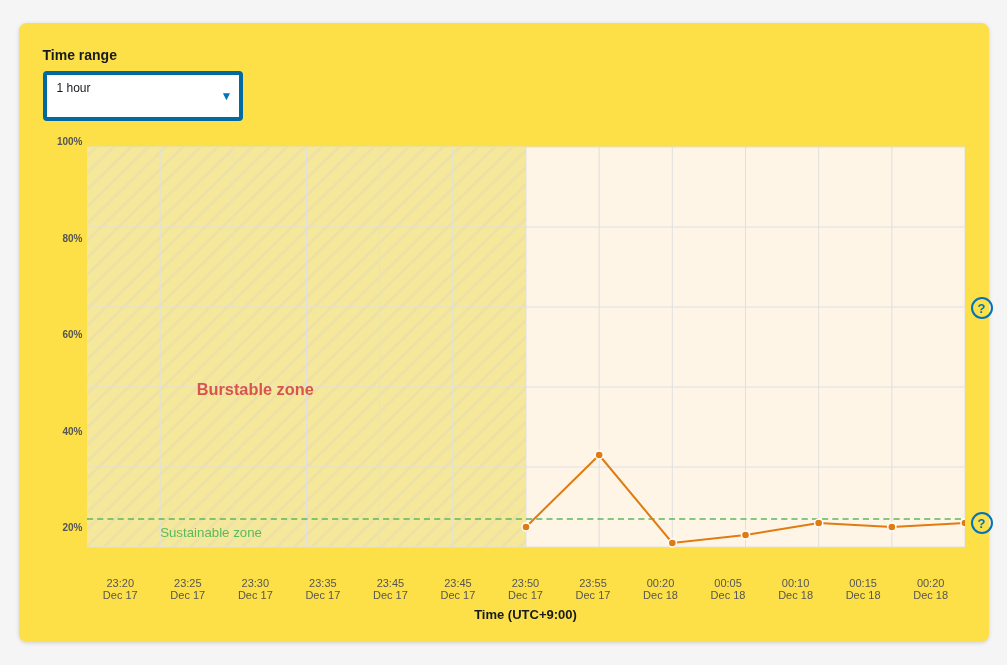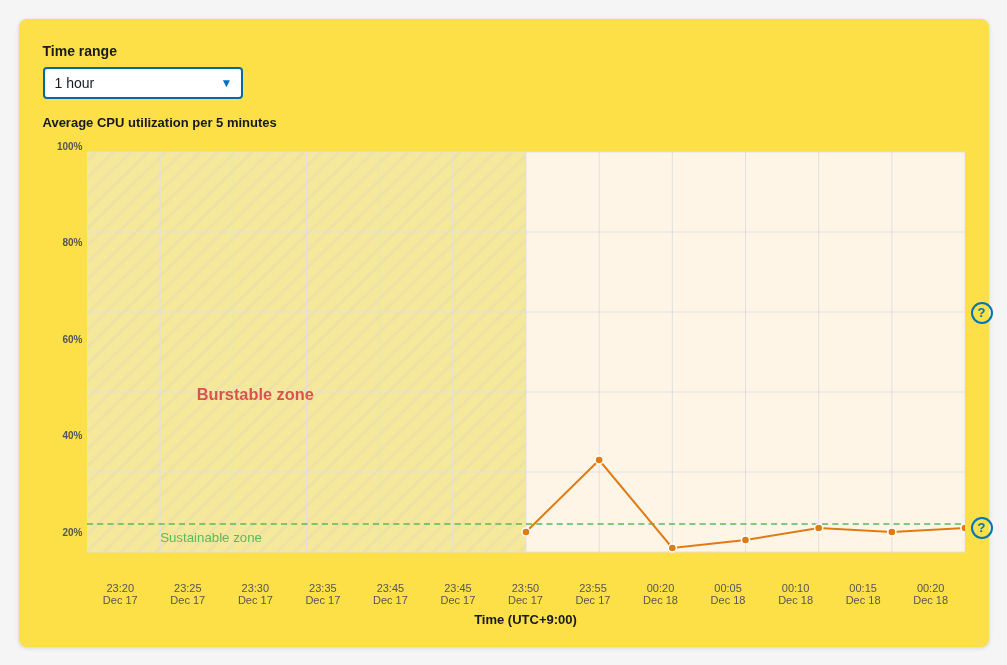--- a/index.html
+++ b/index.html
@@ -27,24 +27,24 @@
     }
     .select-wrapper {
       position: relative;
       display: inline-block;
       margin-bottom: 16px;
     }
     .select-wrapper select {
       appearance: none;
       -webkit-appearance: none;
       background: #fff;
-      border: 2px solid #0369a1;
+      border: 4px solid #0369a1;
       border-radius: 4px;
-      padding: 6px 32px 6px 10px;
-      font-size: 14px;
+      padding: 6px 32px 22px 10px;
+      font-size: 12px;
       color: #16191f;
       cursor: pointer;
       width: 200px;
     }
     .select-arrow {
       position: absolute;
       right: 10px;
       top: 50%;
       transform: translateY(-50%);
       pointer-events: none;
@@ -131,21 +131,20 @@
 </head>
 <body>
 
 <div class="card">
   <div class="time-range-label">Time range</div>
   <div class="select-wrapper">
     <select>
     <option value="5 minutes">5 minutes</option><option value="15 minutes">15 minutes</option><option value="1 hour" selected="">1 hour</option><option value="3 hours">3 hours</option><option value="12 hours">12 hours</option><option value="1 day">1 day</option><option value="3 days">3 days</option><option value="1 week">1 week</option><option value="Custom">Custom</option></select>
     <span class="select-arrow">▼</span>
   </div>
-  <div class="chart-title">Average CPU utilization per 5 minutes</div>
 
   <div class="chart-area">
     <div class="y-axis">
 
     <div class="y-label">100%</div>
         <div class="y-label">80%</div>
         <div class="y-label">60%</div>
         <div class="y-label">40%</div>
         <div class="y-label">20%</div>
         <div class="y-label"></div>

